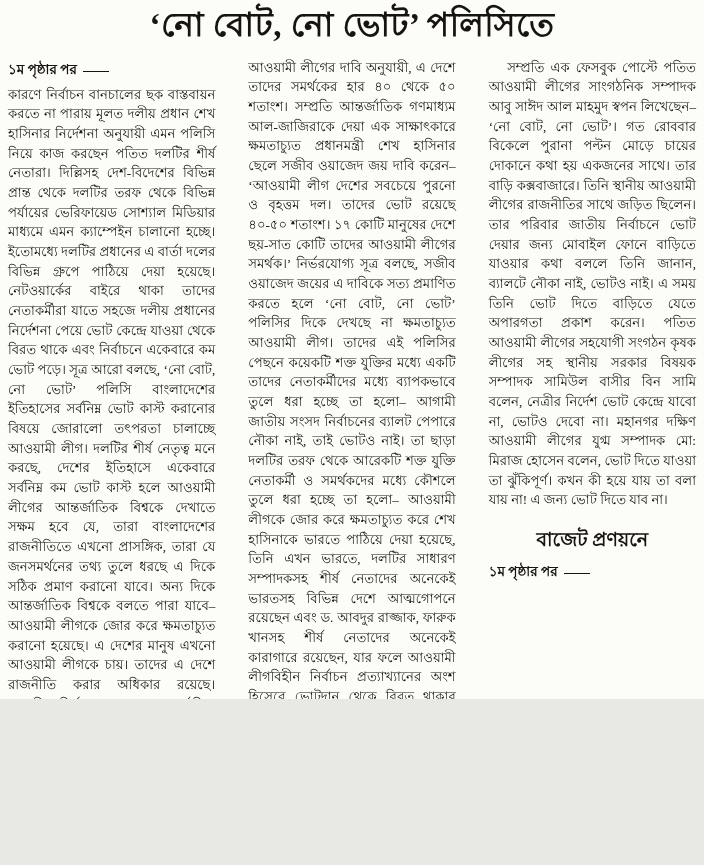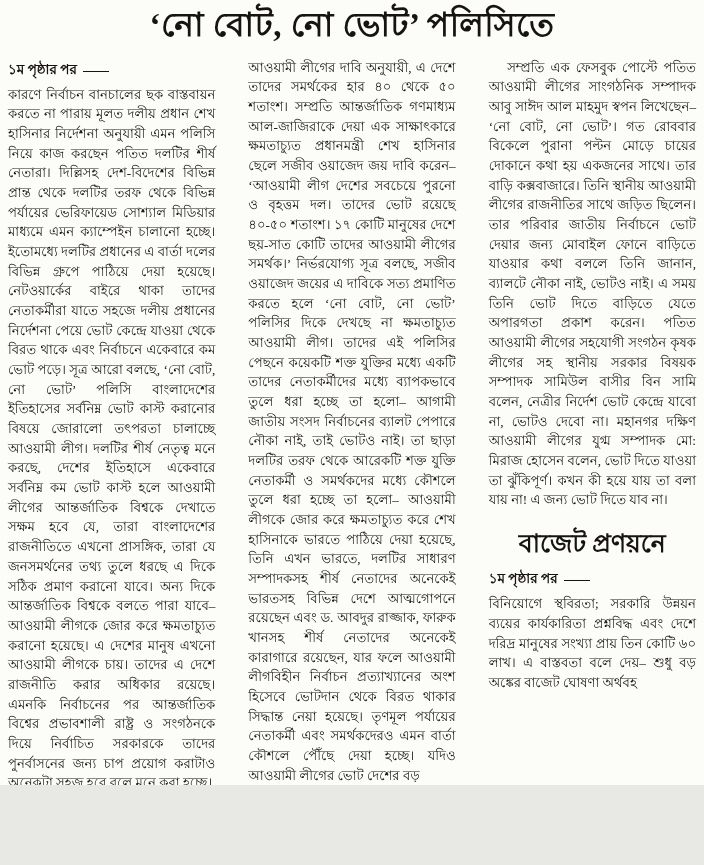--- a/index.html
+++ b/index.html
@@ -3,21 +3,21 @@
 <meta charset="utf-8">
 <style>
   html, body {
     margin: 0;
     padding: 0;
     background: #e8e8e4;
   }
   .page {
     position: relative;
     width: 704px;
-    height: 785px;
+    height: 699px;
     margin: 0 auto;
     background: #fcfcf8;
     color: #171310;
     font-family: "Liberation Serif", "DejaVu Sans", serif;
     box-sizing: border-box;
     padding: 4px 8px 6px 8px;
     overflow: hidden;
   }
   .headline {
     margin: 2px 0 12px 0;
@@ -58,21 +58,21 @@
   }
   p.body + p.body {
     margin-top: 17px;
   }
   p.indent {
     text-indent: 1.4em;
   }
   .headline2 {
     margin: 18px 0 10px 0;
     text-align: center;
-    font-size: 25px;
+    font-size: 19px;
     line-height: 1.25;
     font-weight: 700;
   }
 </style>
 </head>
 <body>
 
 <div class="page">
 
   <h1 class="headline">‘নো বোট, নো ভোট’ পলিসিতে</h1>
@@ -92,17 +92,16 @@
 
     <div class="col">
       <p class="body indent">সম্প্রতি এক ফেসবুক পোস্টে পতিত আওয়ামী লীগের সাংগঠনিক সম্পাদক আবু সাঈদ আল মাহমুদ স্বপন লিখেছেন– ‘নো বোট, নো ভোট’। গত রোববার বিকেলে পুরানা পল্টন মোড়ে চায়ের দোকানে কথা হয় একজনের সাথে। তার বাড়ি কক্সবাজারে। তিনি স্থানীয় আওয়ামী লীগের রাজনীতির সাথে জড়িত ছিলেন। তার পরিবার জাতীয় নির্বাচনে ভোট দেয়ার জন্য মোবাইল ফোনে বাড়িতে যাওয়ার কথা বললে তিনি জানান, ব্যালটে নৌকা নাই, ভোটও নাই। এ সময় তিনি ভোট দিতে বাড়িতে যেতে অপারগতা প্রকাশ করেন। পতিত আওয়ামী লীগের সহযোগী সংগঠন কৃষক লীগের সহ স্থানীয় সরকার বিষয়ক সম্পাদক সামিউল বাসীর বিন সামি বলেন, নেত্রীর নির্দেশ ভোট কেন্দ্রে যাবো না, ভোটও দেবো না। মহানগর দক্ষিণ আওয়ামী লীগের যুগ্ম সম্পাদক মো: মিরাজ হোসেন বলেন, ভোট দিতে যাওয়া তা ঝুঁকিপূর্ণ। কখন কী হয়ে যায় তা বলা যায় না! এ জন্য ভোট দিতে যাব না।</p>
 
       <h2 class="headline2">বাজেট প্রণয়নে</h2>
 
       <div class="cont-label">
         <span>১ম পৃষ্ঠার পর</span>
       </div>
 
-      <p class="body">বিনিয়োগে স্থবিরতা; সরকারি উন্নয়ন ব্যয়ের কার্যকারিতা প্রশ্নবিদ্ধ এবং দেশে দরিদ্র মানুষের সংখ্যা প্রায় তিন কোটি ৬০ লাখ। এ বাস্তবতা বলে দেয়– শুধু বড় অঙ্কের বাজেট ঘোষণা অর্থবহ</p>
     </div>
 
   </div>
 </div>
 
 </body></html>

